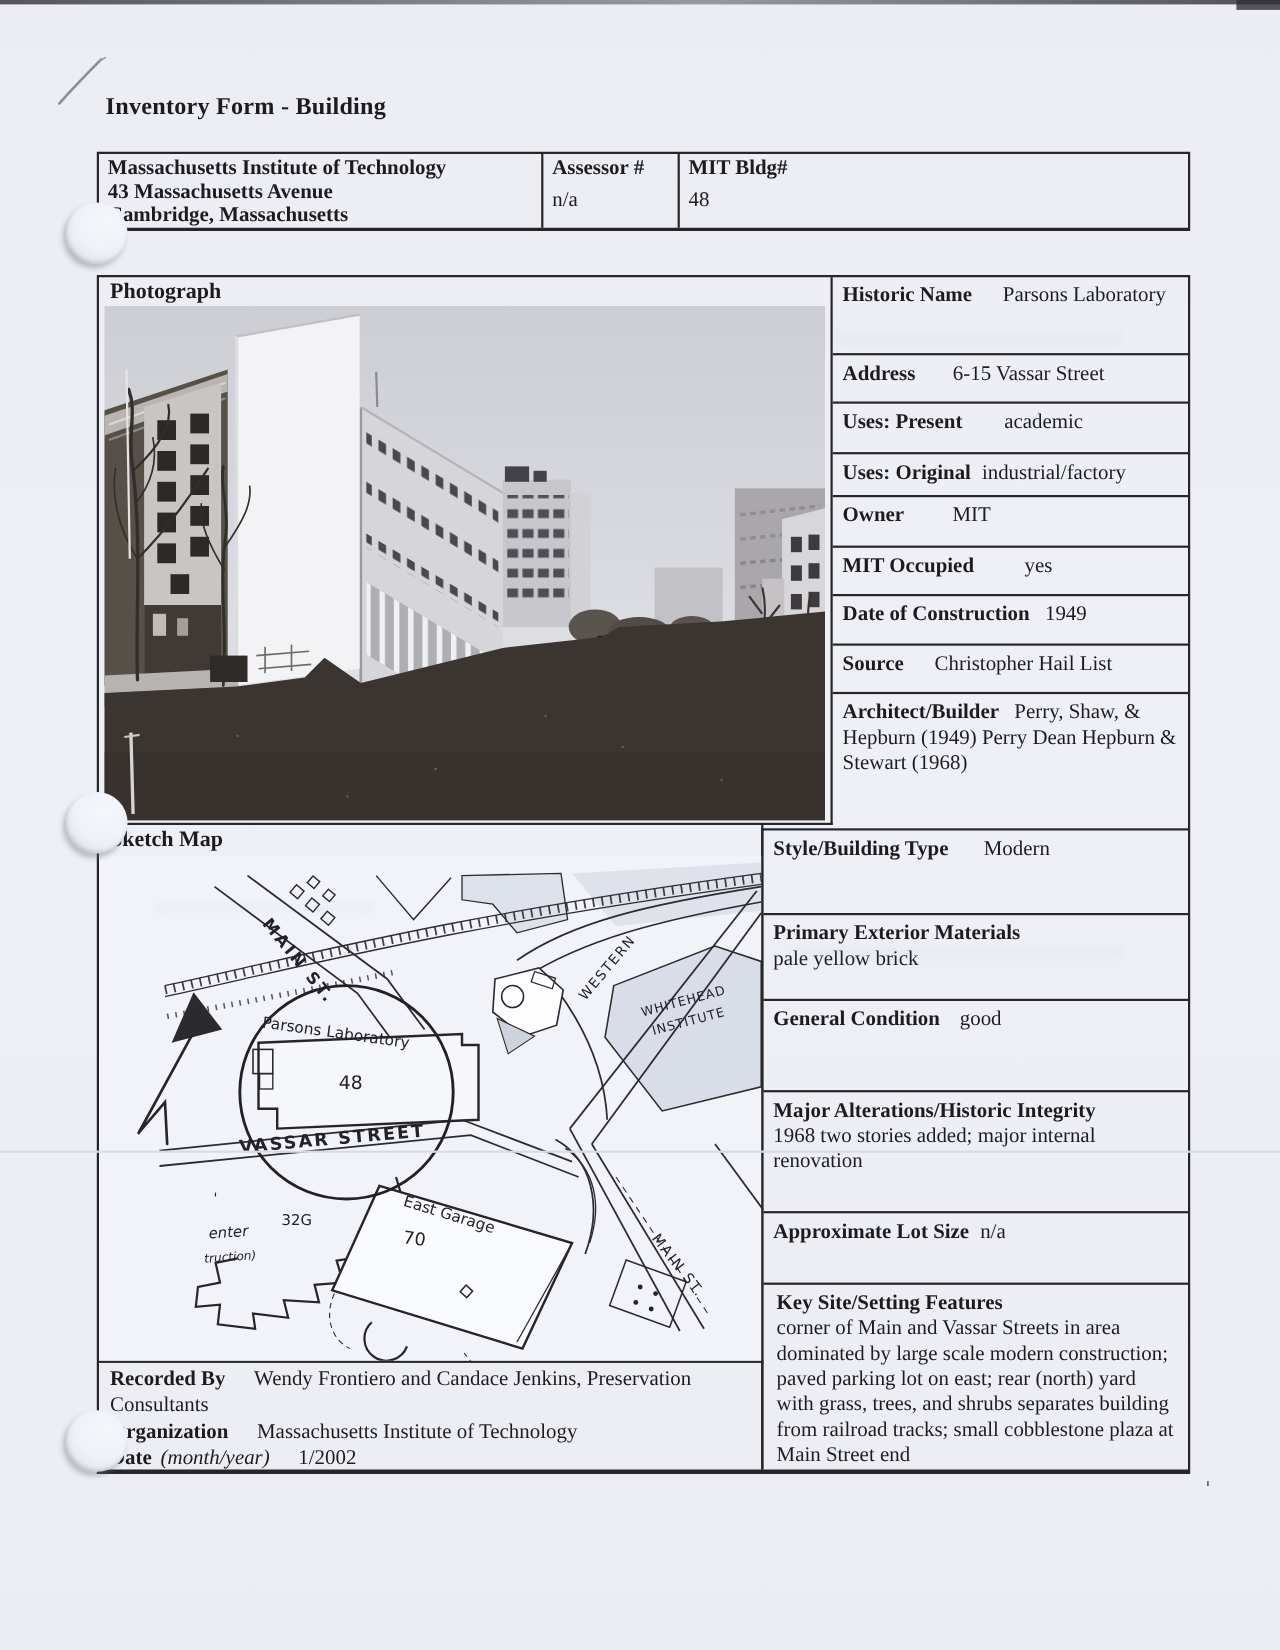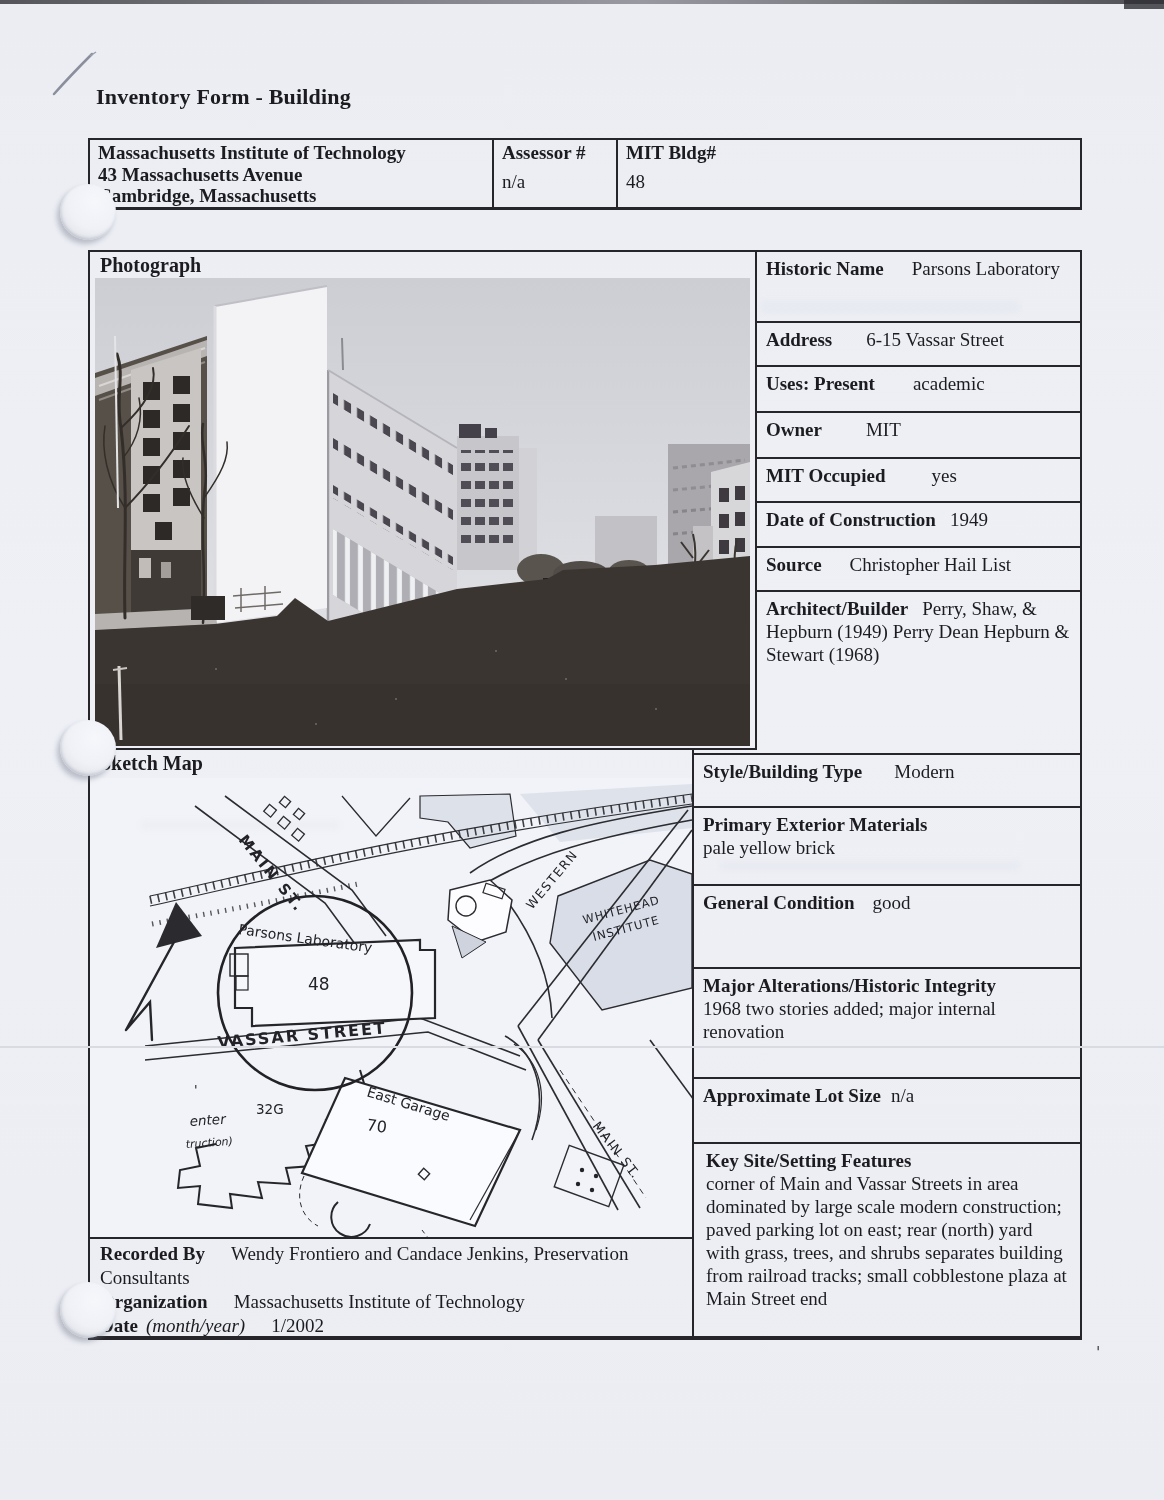--- a/index.html
+++ b/index.html
@@ -313,39 +313,42 @@
     <div class="cell right-top">
       <div class="frow" style="height:71px">
         <span class="flabel">Historic Name</span><span class="gap" style="width:28px"></span><span class="fval">Parsons Laboratory</span>
       </div>
       <div class="frow" style="height:44px">
         <span class="flabel">Address</span><span class="gap" style="width:34px"></span><span class="fval">6-15 Vassar Street</span>
       </div>
       <div class="frow" style="height:46px">
         <span class="flabel">Uses: Present</span><span class="gap" style="width:38px"></span><span class="fval">academic</span>
       </div>
+      <div class="frow" style="height:39px">
+        <span class="flabel">Uses: Original</span><span class="gap" style="width:10px"></span><span class="fval">industrial/factory</span>
+      </div>
       <div class="frow" style="height:46px">
         <span class="flabel">Owner</span><span class="gap" style="width:44px"></span><span class="fval">MIT</span>
       </div>
       <div class="frow" style="height:44px">
         <span class="flabel">MIT Occupied</span><span class="gap" style="width:46px"></span><span class="fval">yes</span>
       </div>
       <div class="frow" style="height:45px">
         <span class="flabel">Date of Construction</span><span class="gap" style="width:14px"></span><span class="fval">1949</span>
       </div>
       <div class="frow" style="height:44px">
         <span class="flabel">Source</span><span class="gap" style="width:28px"></span><span class="fval">Christopher Hail List</span>
       </div>
       <div class="frow last" style="height:124px">
         <span class="flabel">Architect/Builder</span><span class="gap" style="width:14px"></span><span class="fval">Perry, Shaw, &amp; Hepburn (1949)  Perry Dean Hepburn &amp; Stewart (1968)</span>
       </div>
     </div>
 
     <div class="cell right-bottom">
-      <div class="frow" style="height:53px">
+      <div class="frow" style="height:77px">
         <span class="flabel">Style/Building Type</span><span class="gap" style="width:32px"></span><span class="fval">Modern</span>
       </div>
       <div class="frow" style="height:78px">
         <div class="flabel">Primary Exterior Materials</div>
         <div class="fval">pale yellow brick</div>
       </div>
       <div class="frow" style="height:83px">
         <span class="flabel">General Condition</span><span class="gap" style="width:18px"></span><span class="fval">good</span>
       </div>
       <div class="frow" style="height:110px">

